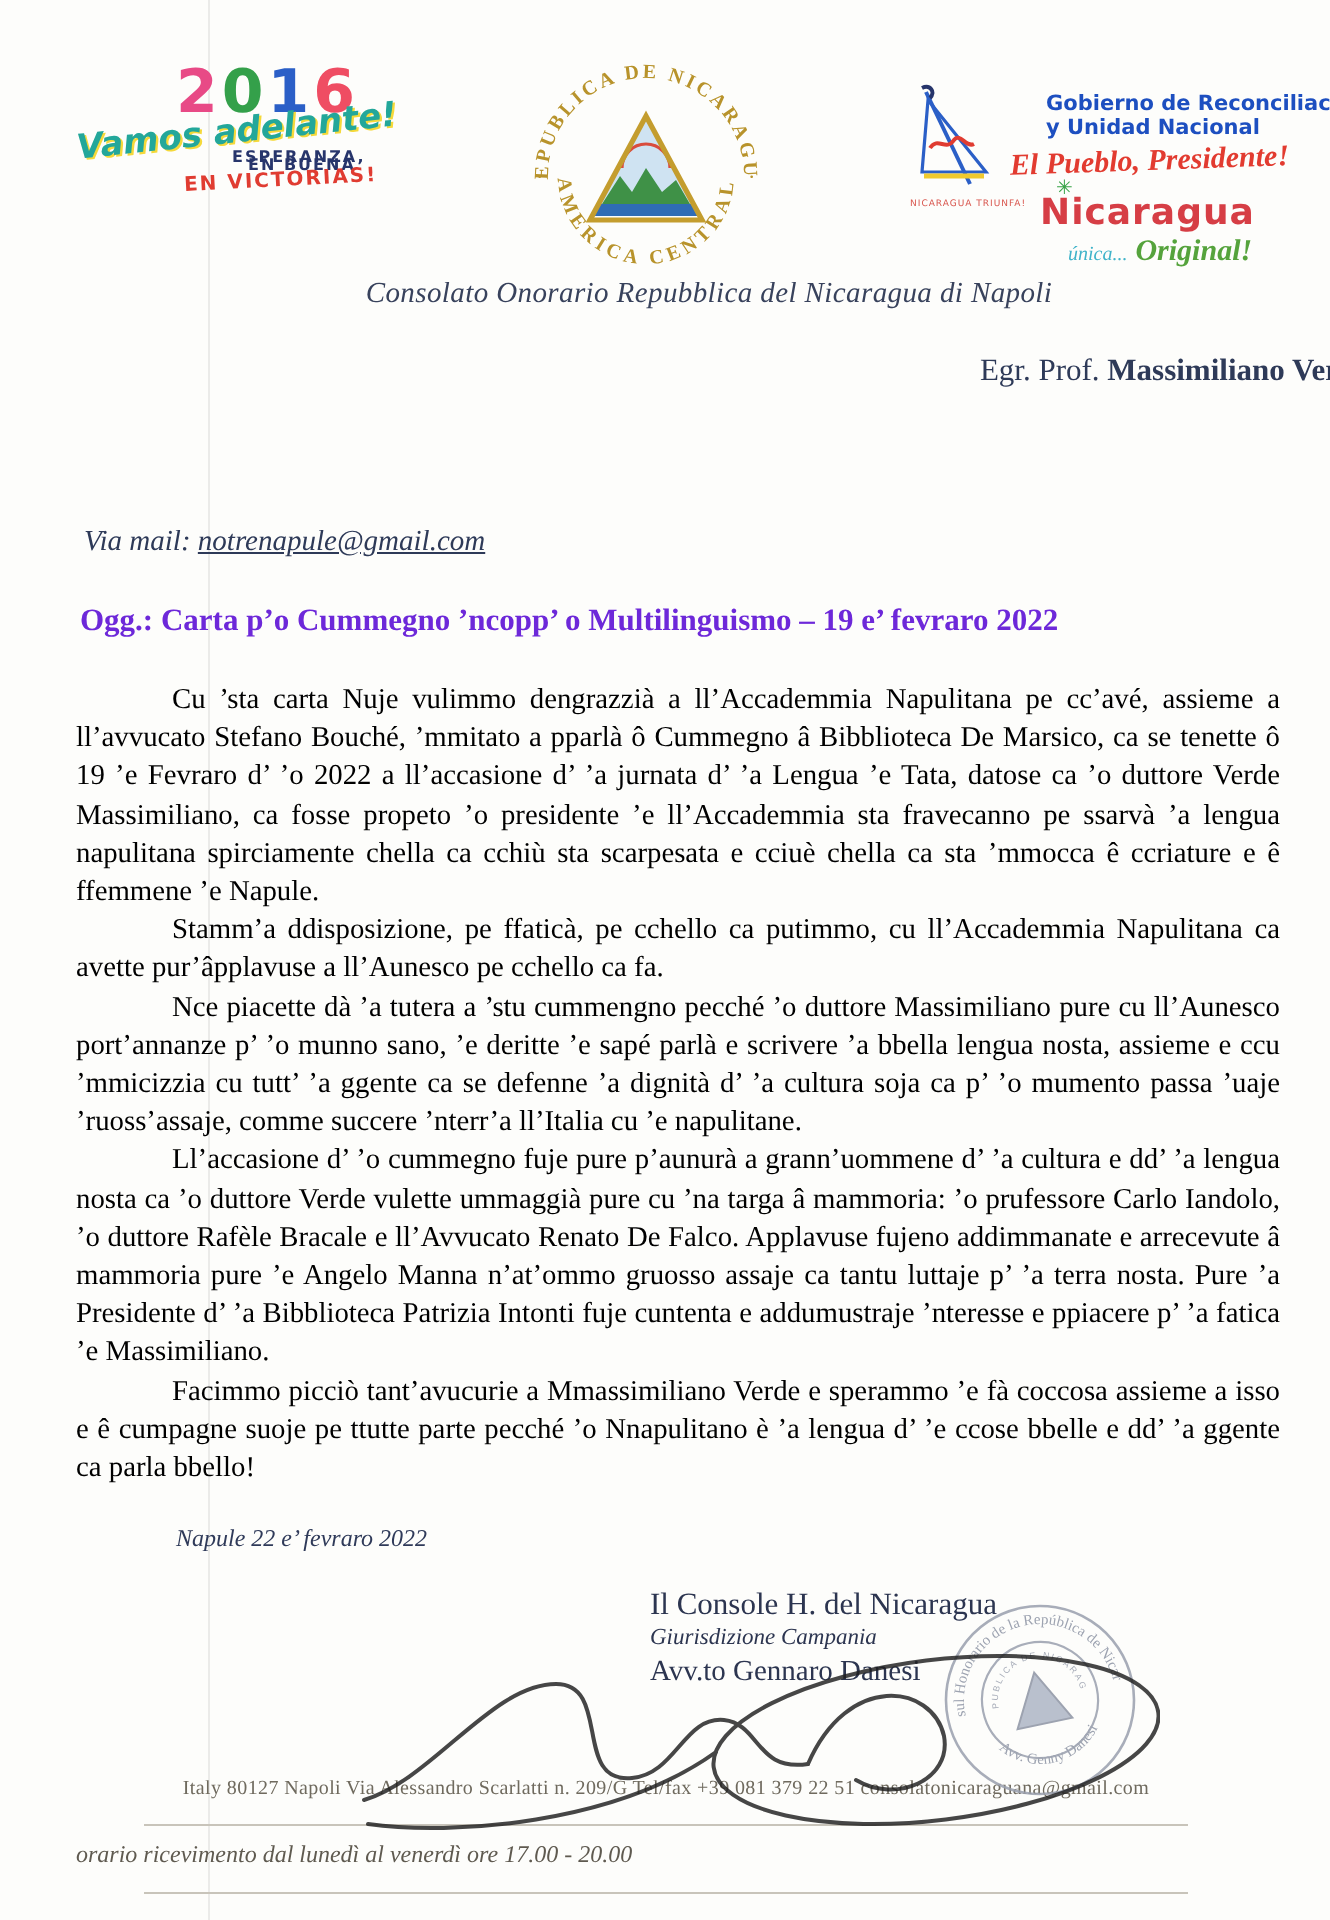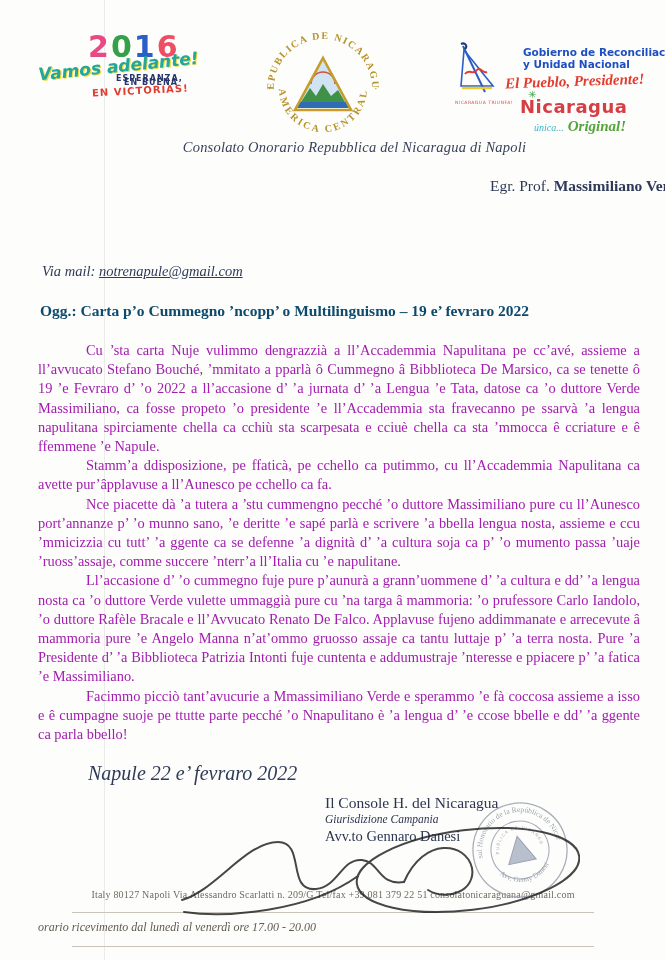--- a/index.html
+++ b/index.html
@@ -36,28 +36,28 @@
 
   .consulate-title{position:absolute;left:0;top:139px;width:100%;text-align:center;font-style:italic;font-size:14.5px;color:#38425c;letter-spacing:.2px;}
 
   
   .recipient{position:absolute;right:24px;top:176px;text-align:left;font-size:15.5px;line-height:19px;color:#2e3a58;}
   .recipient b{font-weight:bold;}
 
   .viamail{position:absolute;left:42px;top:263px;font-style:italic;font-size:14.5px;color:#2e3a58;}
   .viamail a{color:#2e3a58;text-decoration:underline;font-style:italic;}
 
-  .subject{position:absolute;left:40px;top:302px;font-size:15.5px;color:#0c4a6e;text-align:right;}
+  .subject{position:absolute;left:40px;top:302px;font-size:15.5px;color:#6d28d9;text-align:right;}
   .subject .lbl{font-weight:600;}
   .subject .txt{font-weight:bold;}
 
-  .body-block{position:absolute;left:38px;top:341px;width:602px;font-size:14.4px;line-height:19.2px;text-align:justify;color:#a21caf;}
+  .body-block{position:absolute;left:38px;top:341px;width:602px;font-size:14.4px;line-height:19.2px;text-align:justify;color:#000000;}
   .body-block p{margin:0;text-indent:48px;}
 
-  .dateline{position:absolute;left:88px;top:762px;font-style:italic;font-size:20px;color:#2f3a59;}
+  .dateline{position:absolute;left:88px;top:762px;font-style:italic;font-size:12px;color:#2f3a59;}
 
   .sigblock{position:absolute;left:325px;top:795px;color:#2c3550;z-index:3;line-height:16px;}
   .sigblock .s1{font-size:15.5px;}
   .sigblock .s2{font-size:11.5px;font-style:italic;}
   .sigblock .s3{font-size:14.5px;margin-top:1px;}
 
   .stamp{position:absolute;left:468px;top:800px;width:104px;height:100px;z-index:1;transform:rotate(-12deg);opacity:.85;}
   .scrawl{position:absolute;left:168px;top:802px;width:412px;height:122px;z-index:4;}
 
   

